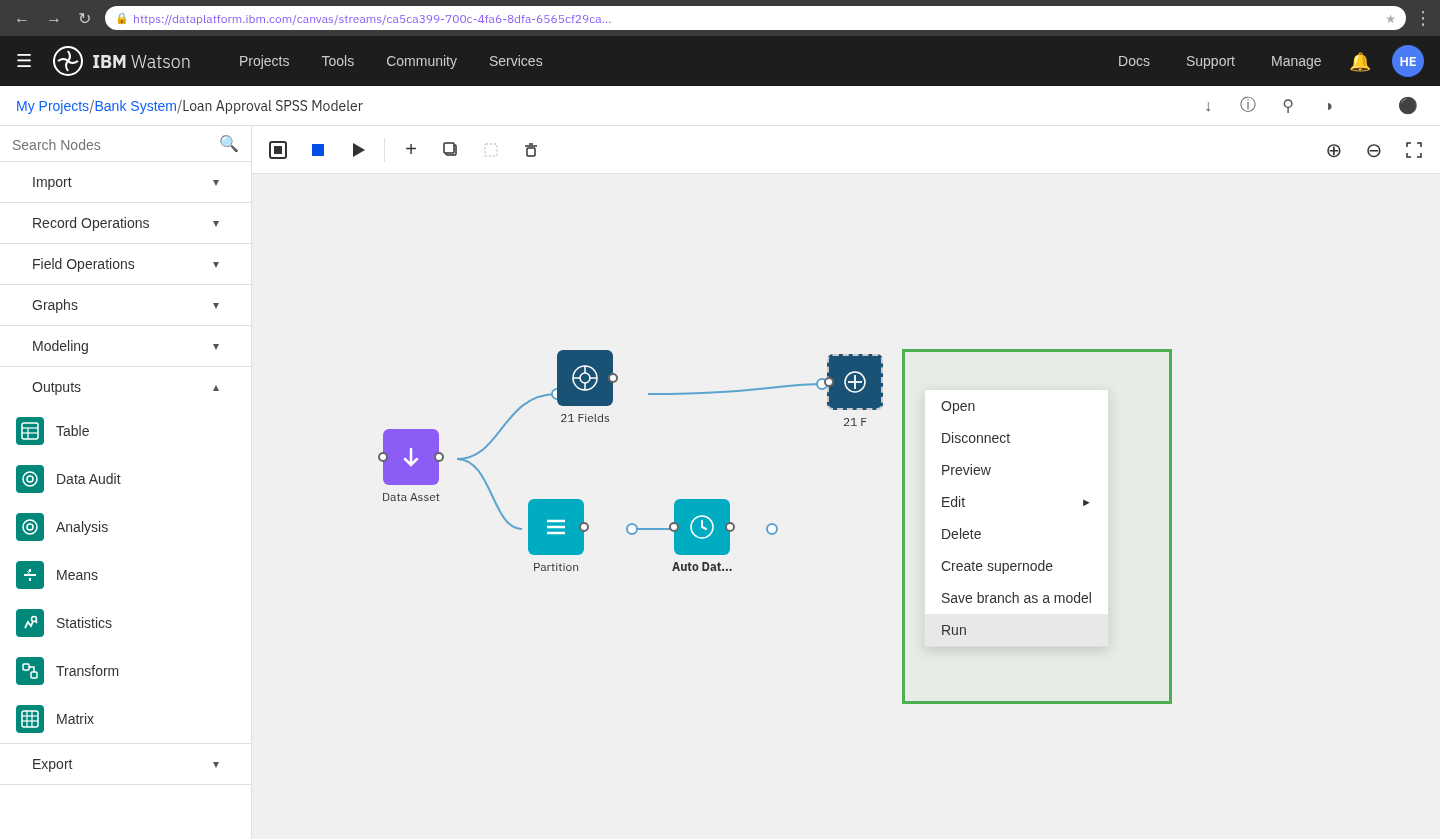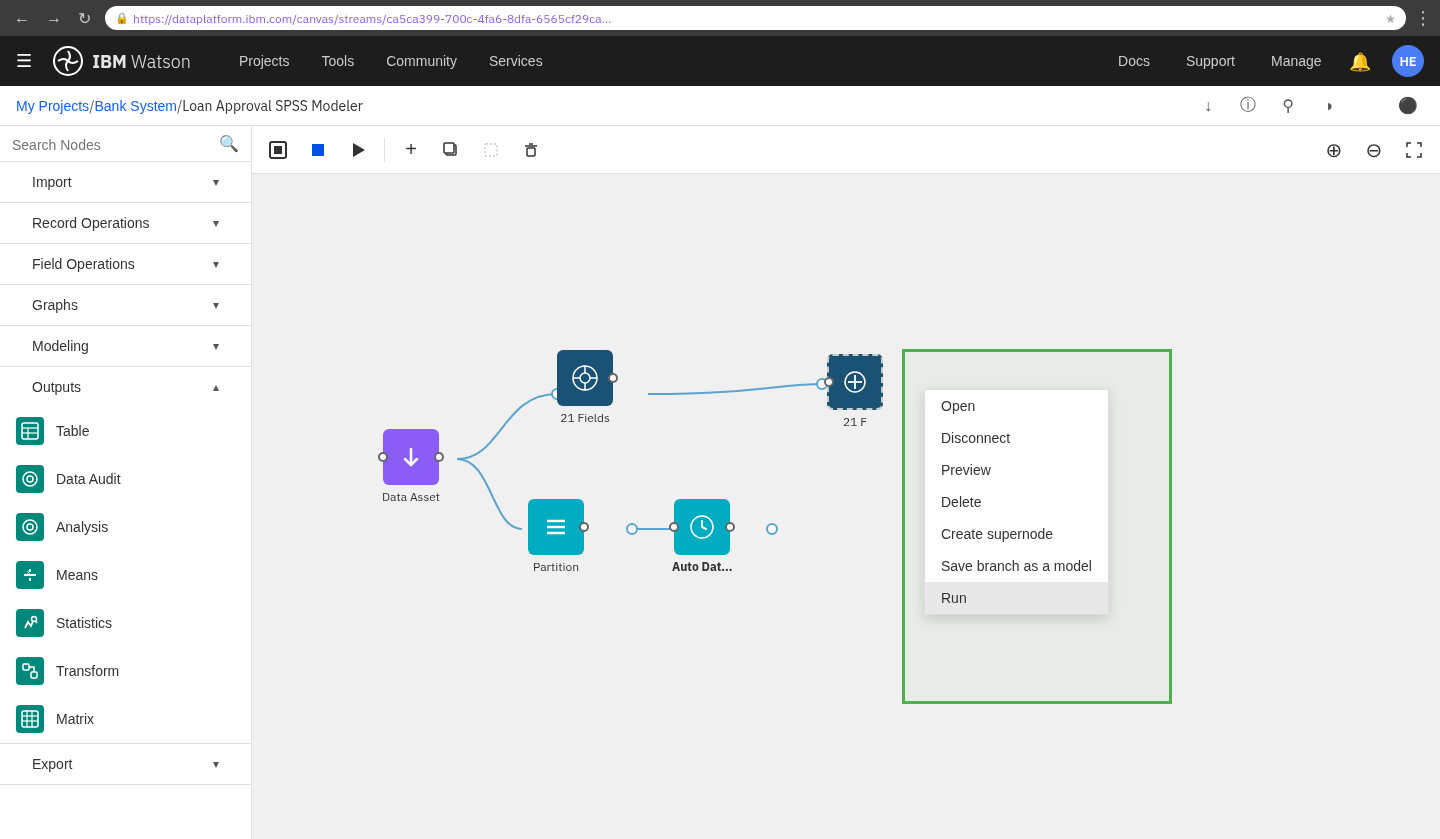--- a/index.html
+++ b/index.html
@@ -552,20 +552,24 @@
         <button class="context-menu-item">
           <span>Open</span>
         </button>
         <button class="context-menu-item">
           <span>Disconnect</span>
         </button>
         <button class="context-menu-item">
           <span>Preview</span>
         </button>
         <button class="context-menu-item">
+          <span>Edit</span>
+          <span style="font-size:11px;">►</span>
+        </button>
+        <button class="context-menu-item">
           <span>Delete</span>
         </button>
         <button class="context-menu-item">
           <span>Create supernode</span>
         </button>
         <button class="context-menu-item">
           <span>Save branch as a model</span>
         </button>
         <button class="context-menu-item active" style="background:#e8e8e8;">
           <span>Run</span>

